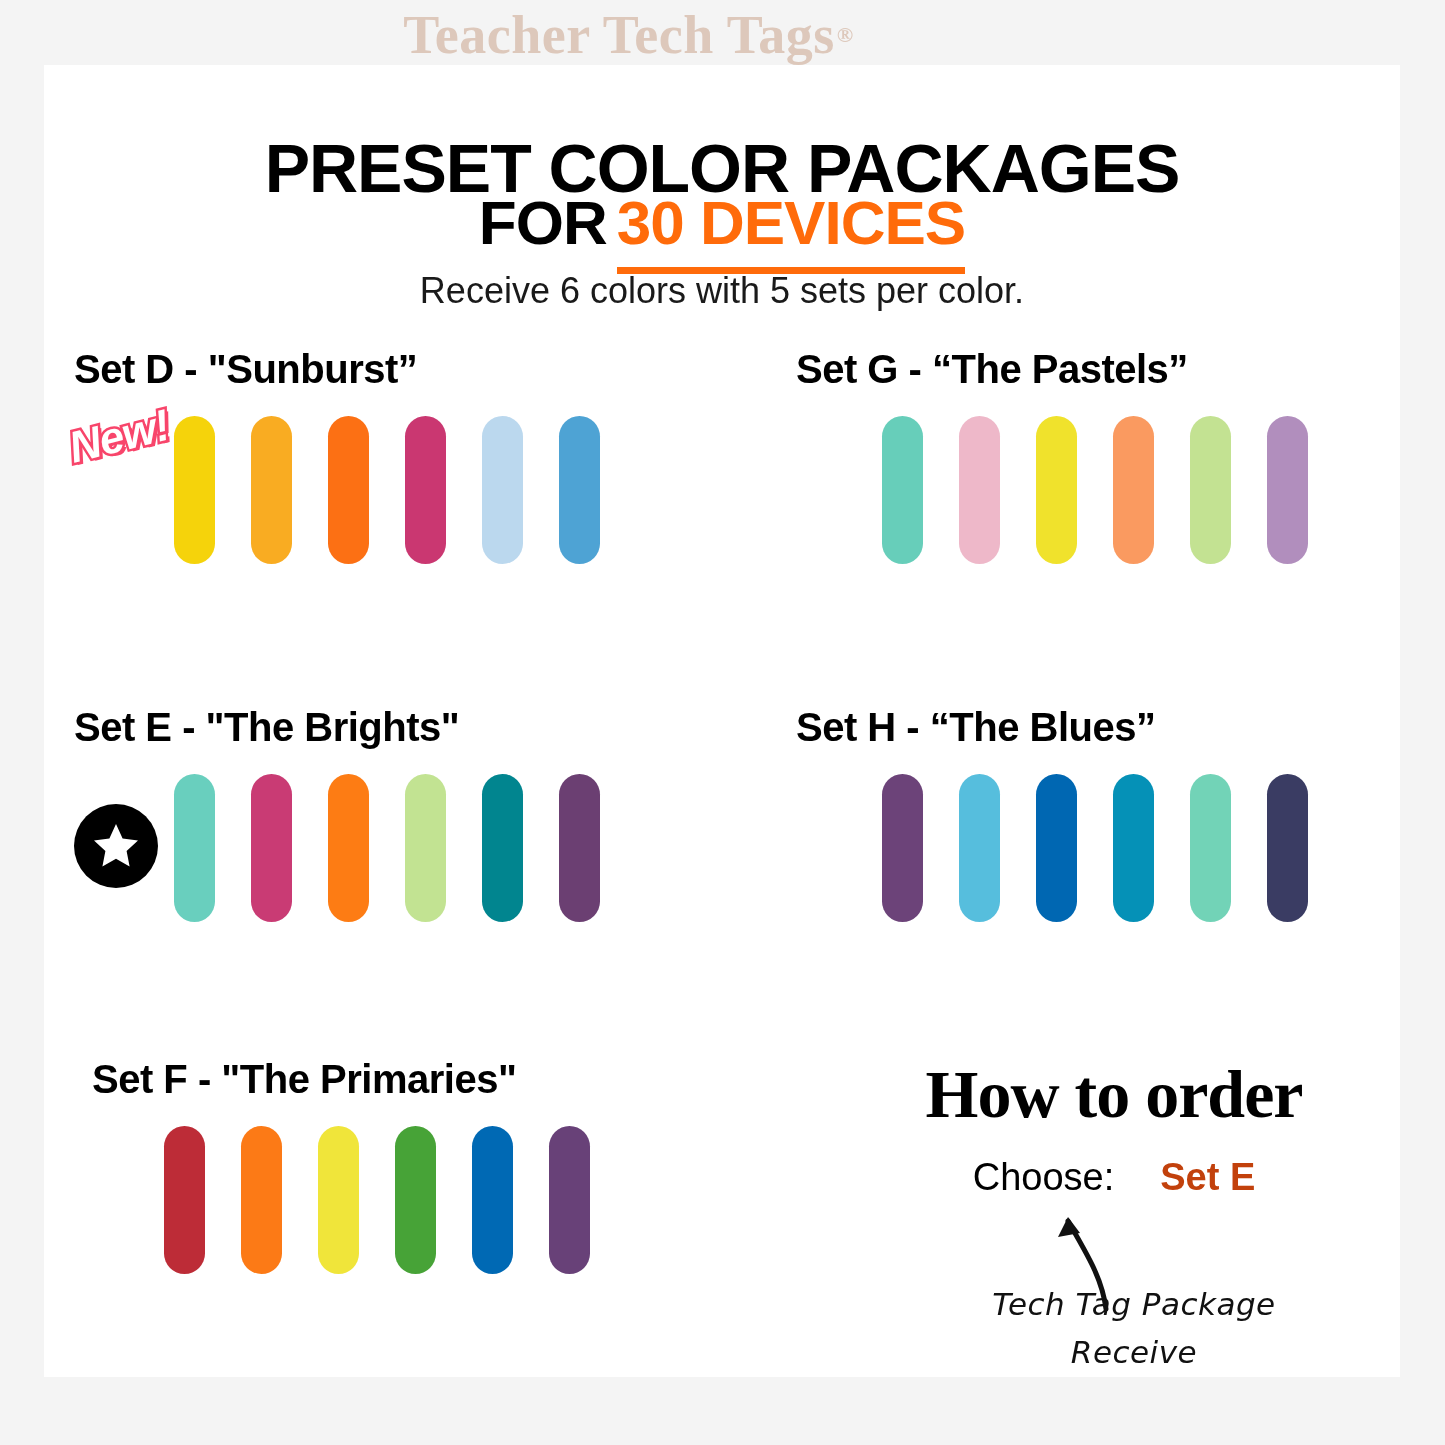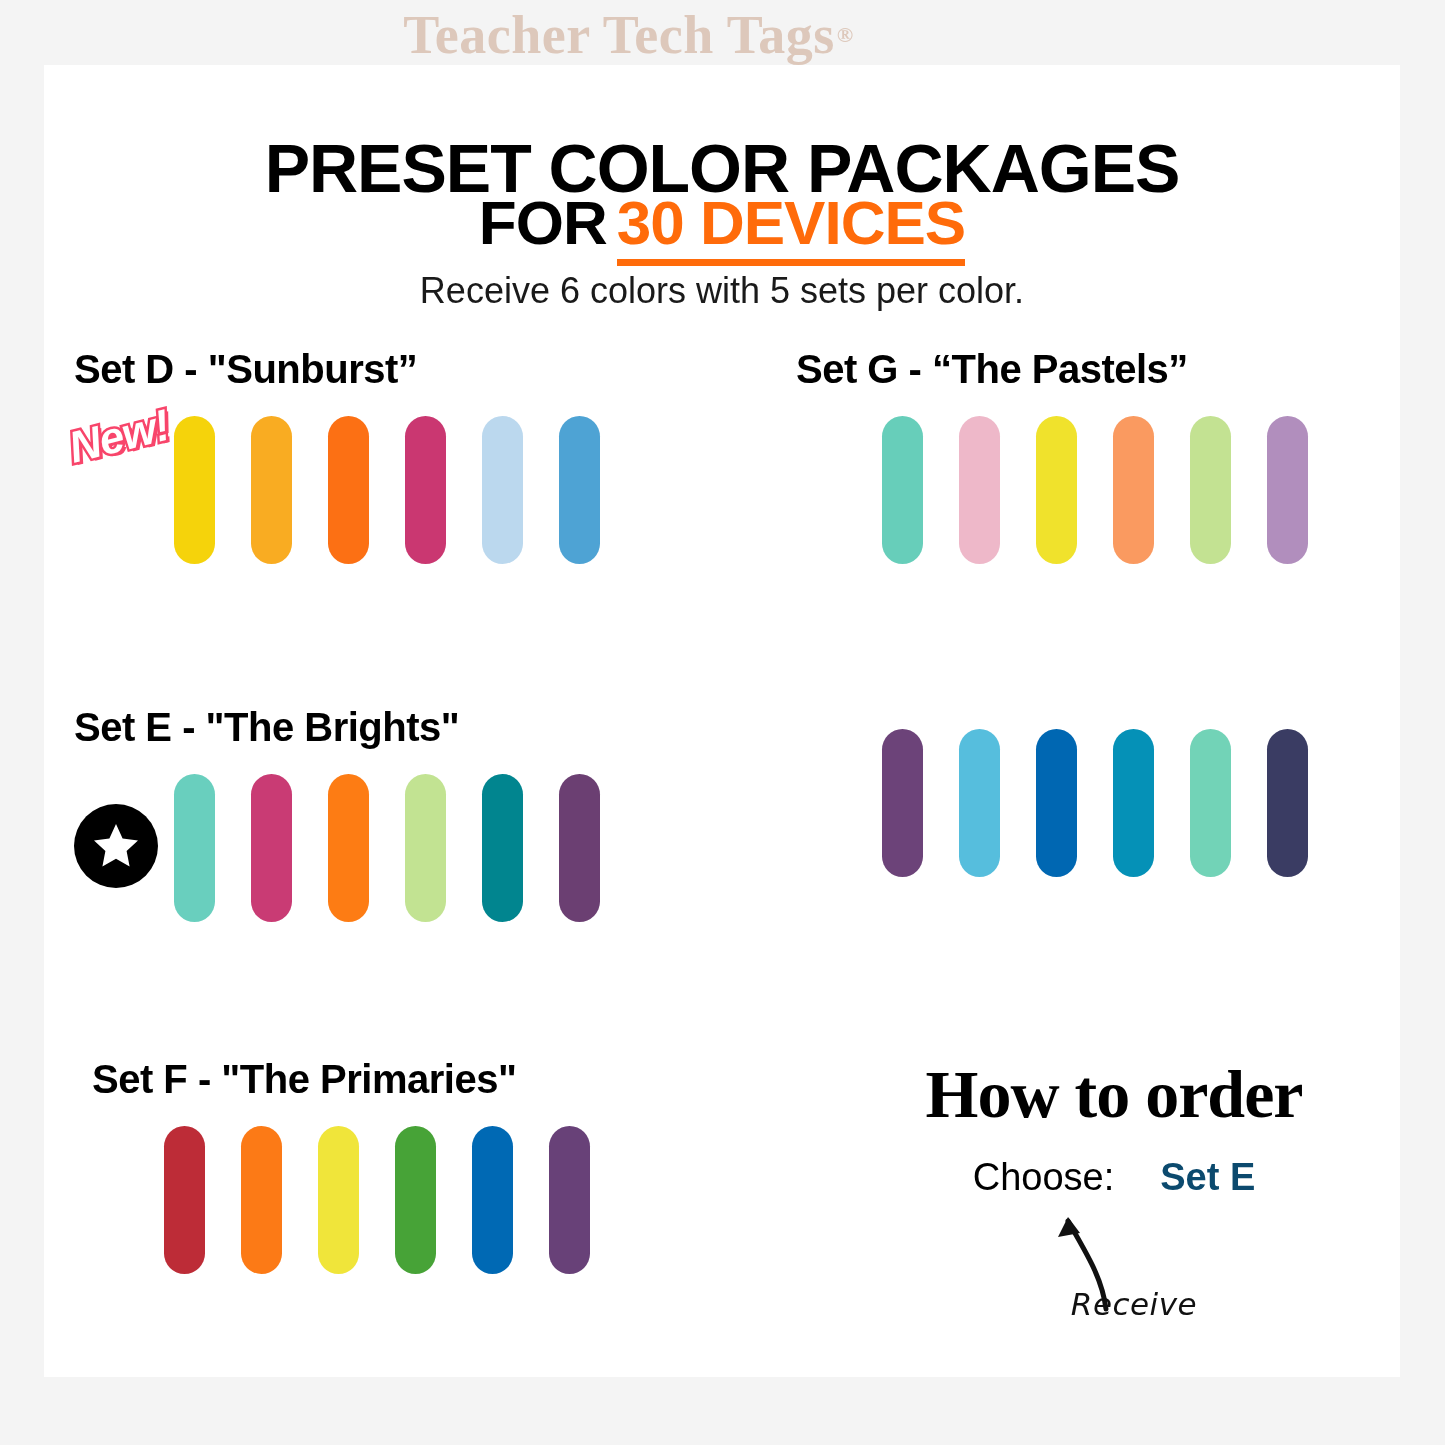--- a/index.html
+++ b/index.html
@@ -72,21 +72,21 @@
     text-align: center;
     font-size: 62px;
     font-weight: bold;
     letter-spacing: -1px;
     color: #000;
     white-space: nowrap;
   }
   #title-sub .accent {
     color: #ff6b0a;
     border-bottom: 7px solid #fca5a5;
-    padding-bottom: 2px;
+    padding-bottom: 10px;
     margin-left: 10px;
     text-align: right;
   }
   #subtitle {
     position: absolute;
     left: 0;
     top: 205px;
     width: 1356px;
     text-align: center;
     font-size: 36px;
@@ -183,21 +183,21 @@
     align-items: center;
     white-space: nowrap;
   }
   #choose-label {
     font-size: 38px;
     color: #000;
     font-weight: 400;
   }
   #choose-value {
     font-size: 38px;
-    color: #0c4a6e;
+    color: #c2410c;
     font-weight: bold;
     margin-left: 46px;
   }
   #arrow-svg {
     position: absolute;
     left: 180px;
     top: 150px;
     width: 120px;
     height: 110px;
   }
@@ -275,20 +275,21 @@
       <div class="pill" style="background:#69cfbe"></div>
       <div class="pill" style="background:#c93b74"></div>
       <div class="pill" style="background:#fd7c14"></div>
       <div class="pill" style="background:#c2e392"></div>
       <div class="pill" style="background:#01858f"></div>
       <div class="pill" style="background:#6b3f72"></div>
     </div>
   </div>
 
   <div class="set-block" style="left:752px; top:640px;">
+    <h2 class="set-title">Set H -  “The Blues”</h2>
     <div class="pill-row" style="margin-left:86px;">
       <div class="pill" style="background:#6c4379"></div>
       <div class="pill" style="background:#56bedd"></div>
       <div class="pill" style="background:#0067b2"></div>
       <div class="pill" style="background:#0591b7"></div>
       <div class="pill" style="background:#72d3b7"></div>
       <div class="pill" style="background:#3a3c63"></div>
     </div>
   </div>
 
@@ -311,17 +312,18 @@
       <span id="choose-label">Choose:</span>
       <span id="choose-value">Set E</span>
     </div>
 
     <svg id="arrow-svg" viewBox="0 0 120 110">
       <path d="M92 104 C 88 72, 72 48, 54 16" stroke="#111" stroke-width="5" fill="none" stroke-linecap="round"></path>
       <path d="M54 12 L 44 32 L 66 28 Z" fill="#111"></path>
     </svg>
 
     <div id="annotation">
+      <div>Tech Tag Package</div>
       <div>Receive</div>
     </div>
   </div>
 
 </div>
 
 </body></html>

